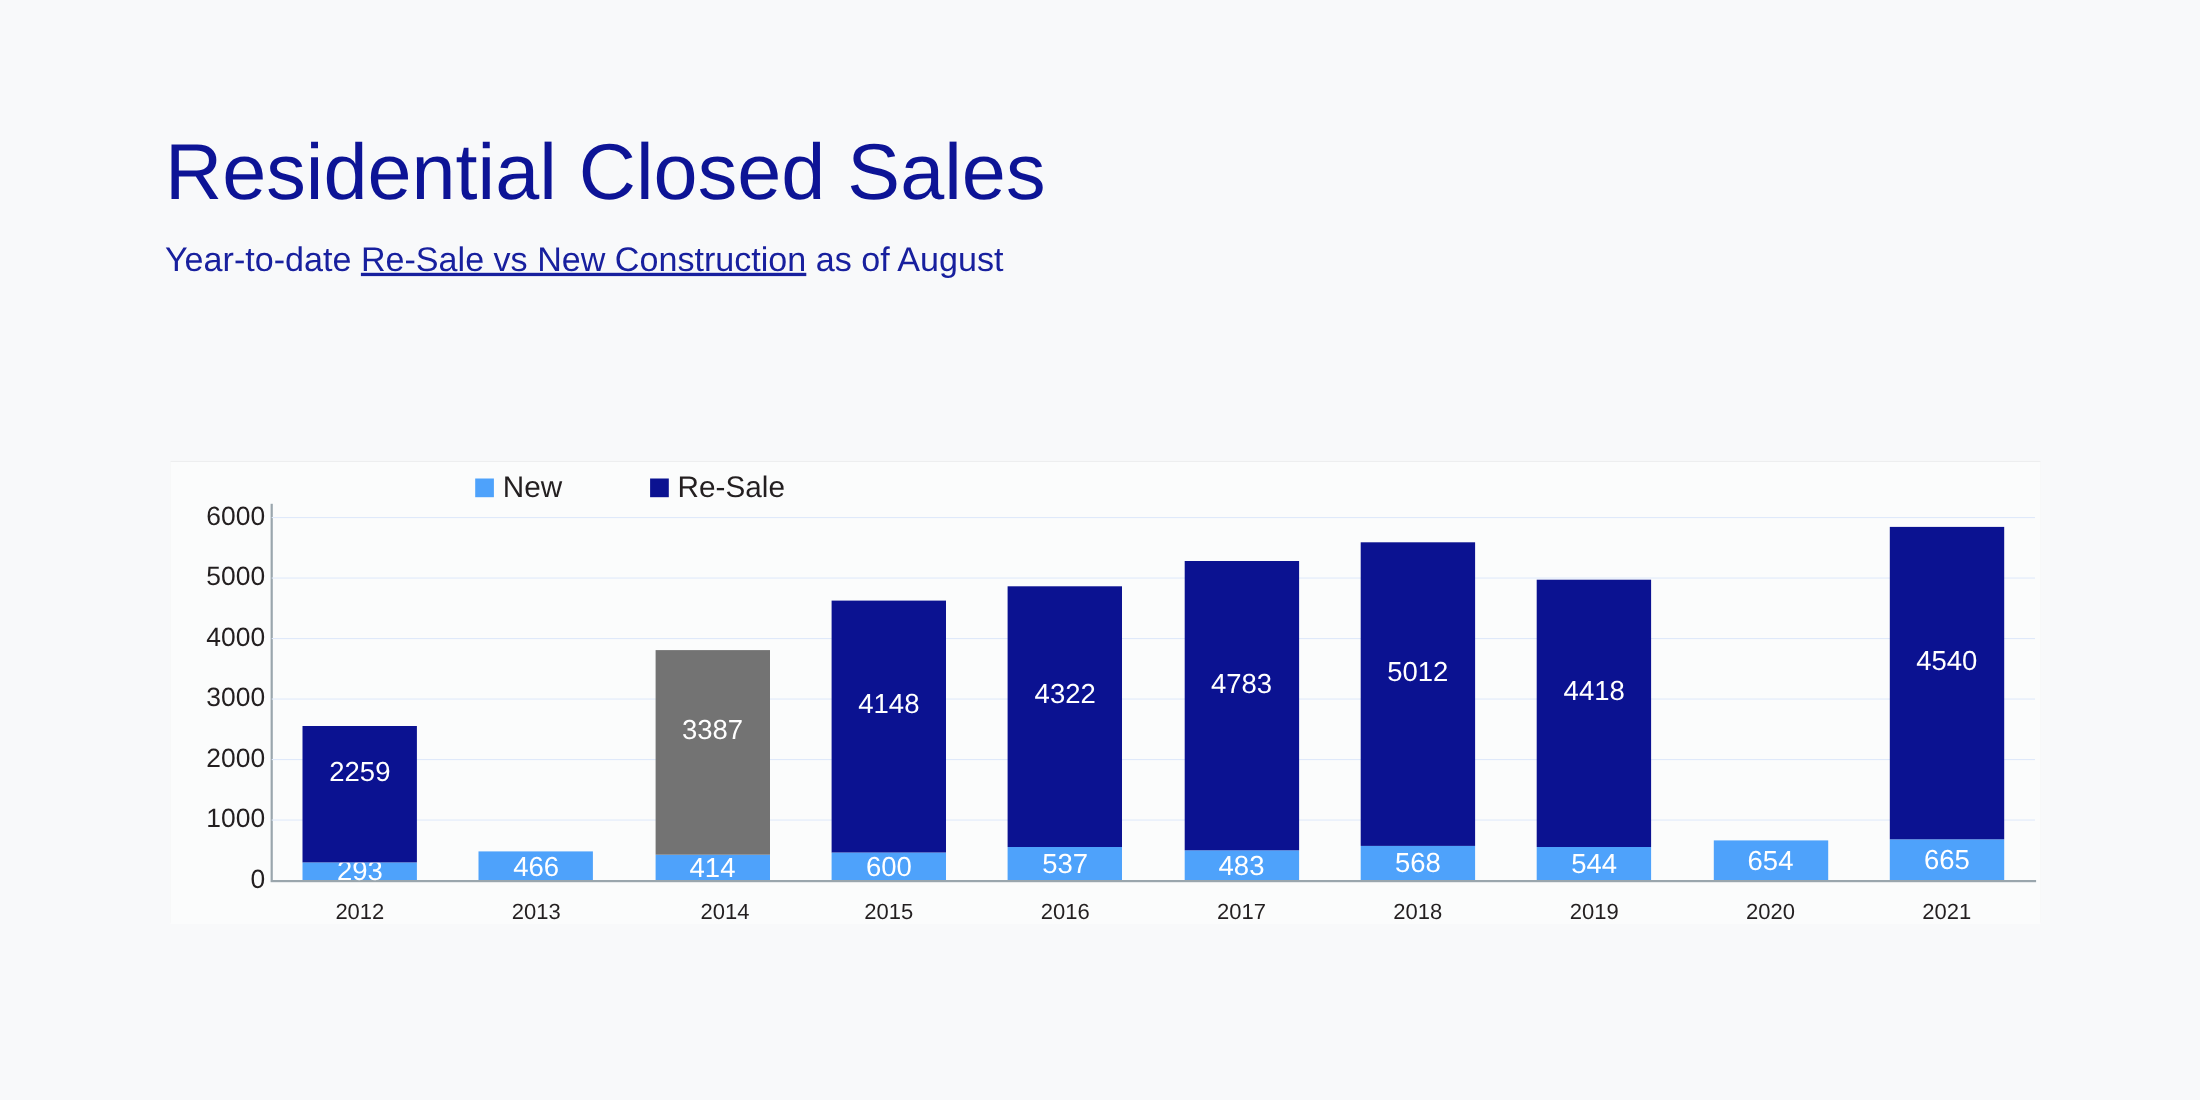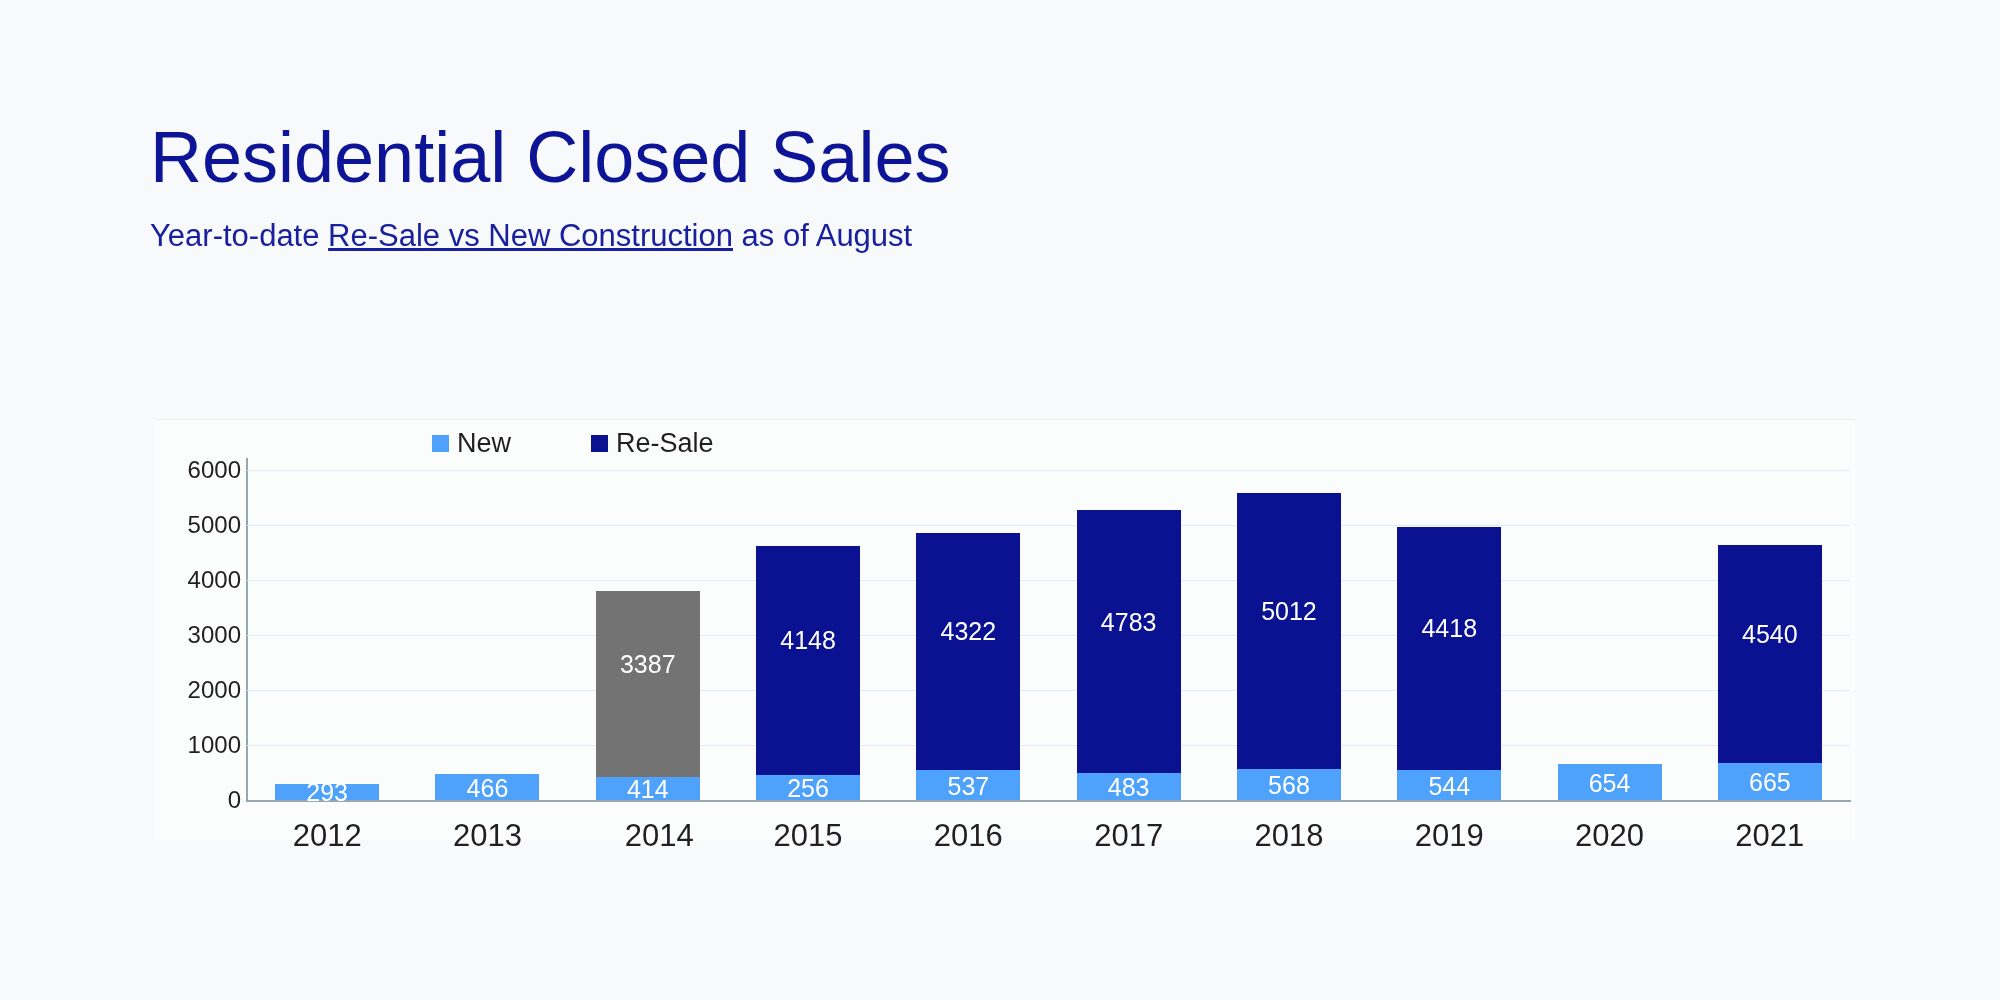--- a/index.html
+++ b/index.html
@@ -165,21 +165,21 @@
     white-space: nowrap;
   }
   .seg-resale .seg-label { margin-top: -38%; }
   .seg-new .seg-label { position: relative; top: 1px; }
 
   
   .x-tick {
     position: absolute;
     top: 398px;
     text-align: center;
-    font-size: 31px;
+    font-size: 20px;
     color: #231f20;
     font-family: "Liberation Sans", sans-serif;
   }
 </style>
 </head>
 <body style="background: rgb(248, 249, 250);">
 
 <div id="header">
   <div id="chart-title" style="color: rgb(13, 20, 150);">Residential Closed Sales</div>
   <div id="chart-subtitle" style="color: rgb(24, 32, 158);">
@@ -220,37 +220,40 @@
         <div class="gridline" style="top: 165px; background: rgb(223, 233, 250);"></div>
         <div class="gridline" style="top: 110px; background: rgb(223, 233, 250);"></div>
         <div class="gridline" style="top: 55px; background: rgb(223, 233, 250);"></div>
         <div class="gridline" style="top: 0px; background: rgb(223, 233, 250);"></div>
       </div>
     <div id="bars">
         <div class="bar-group" style="left: 28.15px; width: 104px; height: 140.36px;">
           <div class="seg seg-new" style="bottom: 0px; height: 16.115px; background: rgb(78, 162, 251);">
             <span class="seg-label" style="color: rgb(255, 255, 255);">293</span>
           </div>
+          <div class="seg seg-resale" style="bottom: 16.115px; height: 124.245px; background: rgb(11, 18, 145);">
+            <span class="seg-label" style="color: rgb(255, 255, 255);">2259</span>
+          </div>
         </div>
         <div class="bar-group" style="left: 188.45px; width: 104px; height: 202.785px;">
           <div class="seg seg-new" style="bottom: 0px; height: 25.63px; background: rgb(78, 162, 251);">
             <span class="seg-label" style="color: rgb(255, 255, 255);">466</span>
           </div>
         </div>
         <div class="bar-group" style="left: 348.75px; width: 104px; height: 209.055px;">
           <div class="seg seg-new" style="bottom: 0px; height: 22.77px; background: rgb(78, 162, 251);">
             <span class="seg-label" style="color: rgb(255, 255, 255);">414</span>
           </div>
           <div class="seg seg-resale" style="bottom: 22.77px; height: 186.285px; background: #737373;">
             <span class="seg-label" style="color: rgb(255, 255, 255);">3387</span>
           </div>
         </div>
         <div class="bar-group" style="left: 509.05px; width: 104px; height: 253.55px;">
           <div class="seg seg-new" style="bottom: 0px; height: 25.41px; background: rgb(78, 162, 251);">
-            <span class="seg-label" style="color: rgb(255, 255, 255);">256</span>
+            <span class="seg-label" style="color: rgb(255, 255, 255);">600</span>
           </div>
           <div class="seg seg-resale" style="bottom: 25.41px; height: 228.14px; background: rgb(11, 18, 145);">
             <span class="seg-label" style="color: rgb(255, 255, 255);">4148</span>
           </div>
         </div>
         <div class="bar-group" style="left: 669.35px; width: 104px; height: 267.245px;">
           <div class="seg seg-new" style="bottom: 0px; height: 29.535px; background: rgb(78, 162, 251);">
             <span class="seg-label" style="color: rgb(255, 255, 255);">537</span>
           </div>
           <div class="seg seg-resale" style="bottom: 29.535px; height: 237.71px; background: rgb(11, 18, 145);">
@@ -283,21 +286,21 @@
         </div>
         <div class="bar-group" style="left: 1310.55px; width: 104px; height: 276.045px;">
           <div class="seg seg-new" style="bottom: 0px; height: 35.97px; background: rgb(78, 162, 251);">
             <span class="seg-label" style="color: rgb(255, 255, 255);">654</span>
           </div>
         </div>
         <div class="bar-group" style="left: 1470.85px; width: 104px; height: 286.275px;">
           <div class="seg seg-new" style="bottom: 0px; height: 36.575px; background: rgb(78, 162, 251);">
             <span class="seg-label" style="color: rgb(255, 255, 255);">665</span>
           </div>
-          <div class="seg seg-resale" style="bottom: 36.575px; height: 218px; background: rgb(11, 18, 145);">
+          <div class="seg seg-resale" style="bottom: 36.575px; height: 284px; background: rgb(11, 18, 145);">
             <span class="seg-label" style="color: rgb(255, 255, 255);">4540</span>
           </div>
         </div>
       </div>
   </div>
 
   <div id="x-ticks-layer">
       <div class="x-tick" style="left: 92px; width: 160.3px; color: rgb(35, 31, 32);">2012</div>
       <div class="x-tick" style="left: 252.3px; width: 160.3px; color: rgb(35, 31, 32);">2013</div>
       <div class="x-tick" style="left: 424px; width: 160.3px; color: rgb(35, 31, 32);">2014</div>

